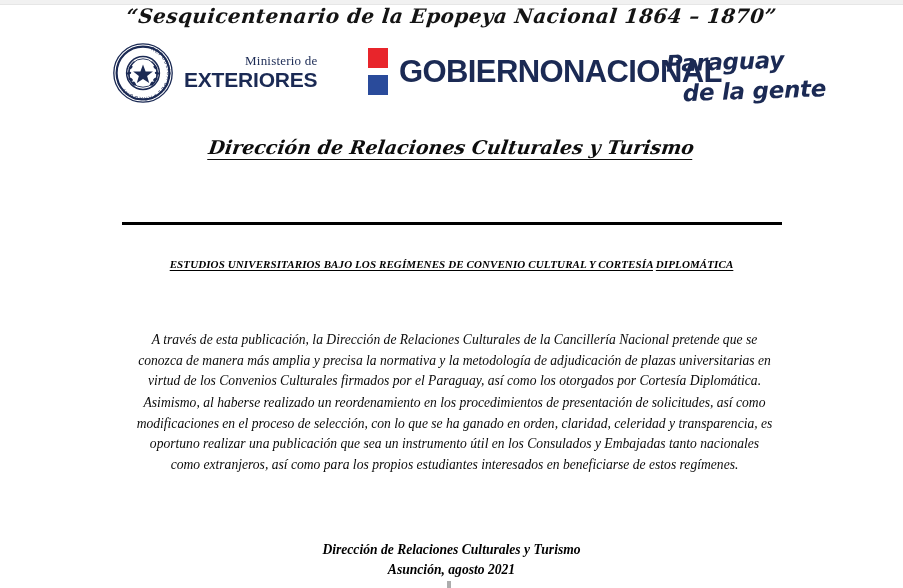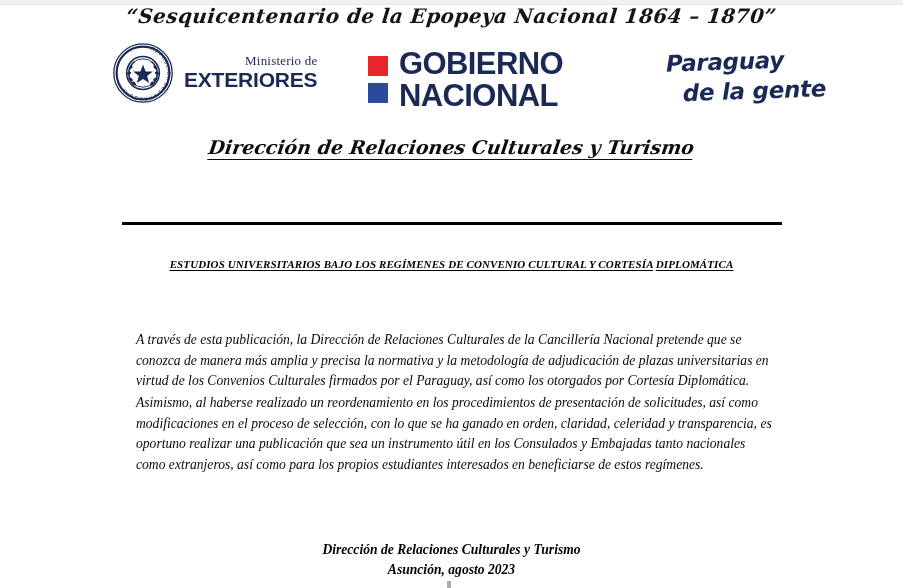--- a/index.html
+++ b/index.html
@@ -112,21 +112,21 @@
     flex-direction: column;
     gap: 7px;
   }
   .sq {
     width: 20px;
     height: 20px;
     display: block;
   }
   .gob-words {
     display: flex;
-    flex-direction: column;
+    flex-direction: row;
     line-height: 1.02;
   }
   .gob-words span {
     font-family: "Liberation Sans", "DejaVu Sans", sans-serif;
     font-size: 31px;
     font-weight: bold;
     color: #1b2a54;
     letter-spacing: -0.6px;
   }
 
@@ -208,21 +208,21 @@
     text-decoration: underline;
     text-underline-offset: 2px;
   }
 
   
   .body-copy {
     position: absolute;
     top: 330px;
     left: 136px;
     width: 637px;
-    text-align: left;
+    text-align: center;
     font-family: "Liberation Serif", "DejaVu Serif", serif;
     font-style: italic;
     font-size: 13.6px;
     line-height: 1.52;
     color: #0a0a0a;
   }
   .body-copy p {
     margin: 0 0 1px 0;
   }
 
@@ -330,18 +330,18 @@
     <span>DIPLOMÁTICA</span>
   </div>
 
   <div class="body-copy">
     <p>A través de esta publicación, la Dirección de Relaciones Culturales de la Cancillería Nacional pretende que se conozca de manera más amplia y precisa la normativa y la metodología de adjudicación de plazas universitarias en virtud de los Convenios Culturales firmados por el Paraguay, así como los otorgados por Cortesía Diplomática.</p>
     <p>Asimismo, al haberse realizado un reordenamiento en los procedimientos de presentación de solicitudes, así como modificaciones en el proceso de selección, con lo que se ha ganado en orden, claridad, celeridad y transparencia, es oportuno realizar una publicación que sea un instrumento útil en los Consulados y Embajadas tanto nacionales como extranjeros, así como para los propios estudiantes interesados en beneficiarse de estos regímenes.</p>
   </div>
 
   <div class="footer">
     <div>Dirección de Relaciones Culturales y Turismo</div>
-    <div>Asunción, agosto 2023</div>
+    <div>Asunción, agosto 2021</div>
   </div>
 
   <div class="clip-artifact"></div>
 
 </div>
 
 </body></html>

